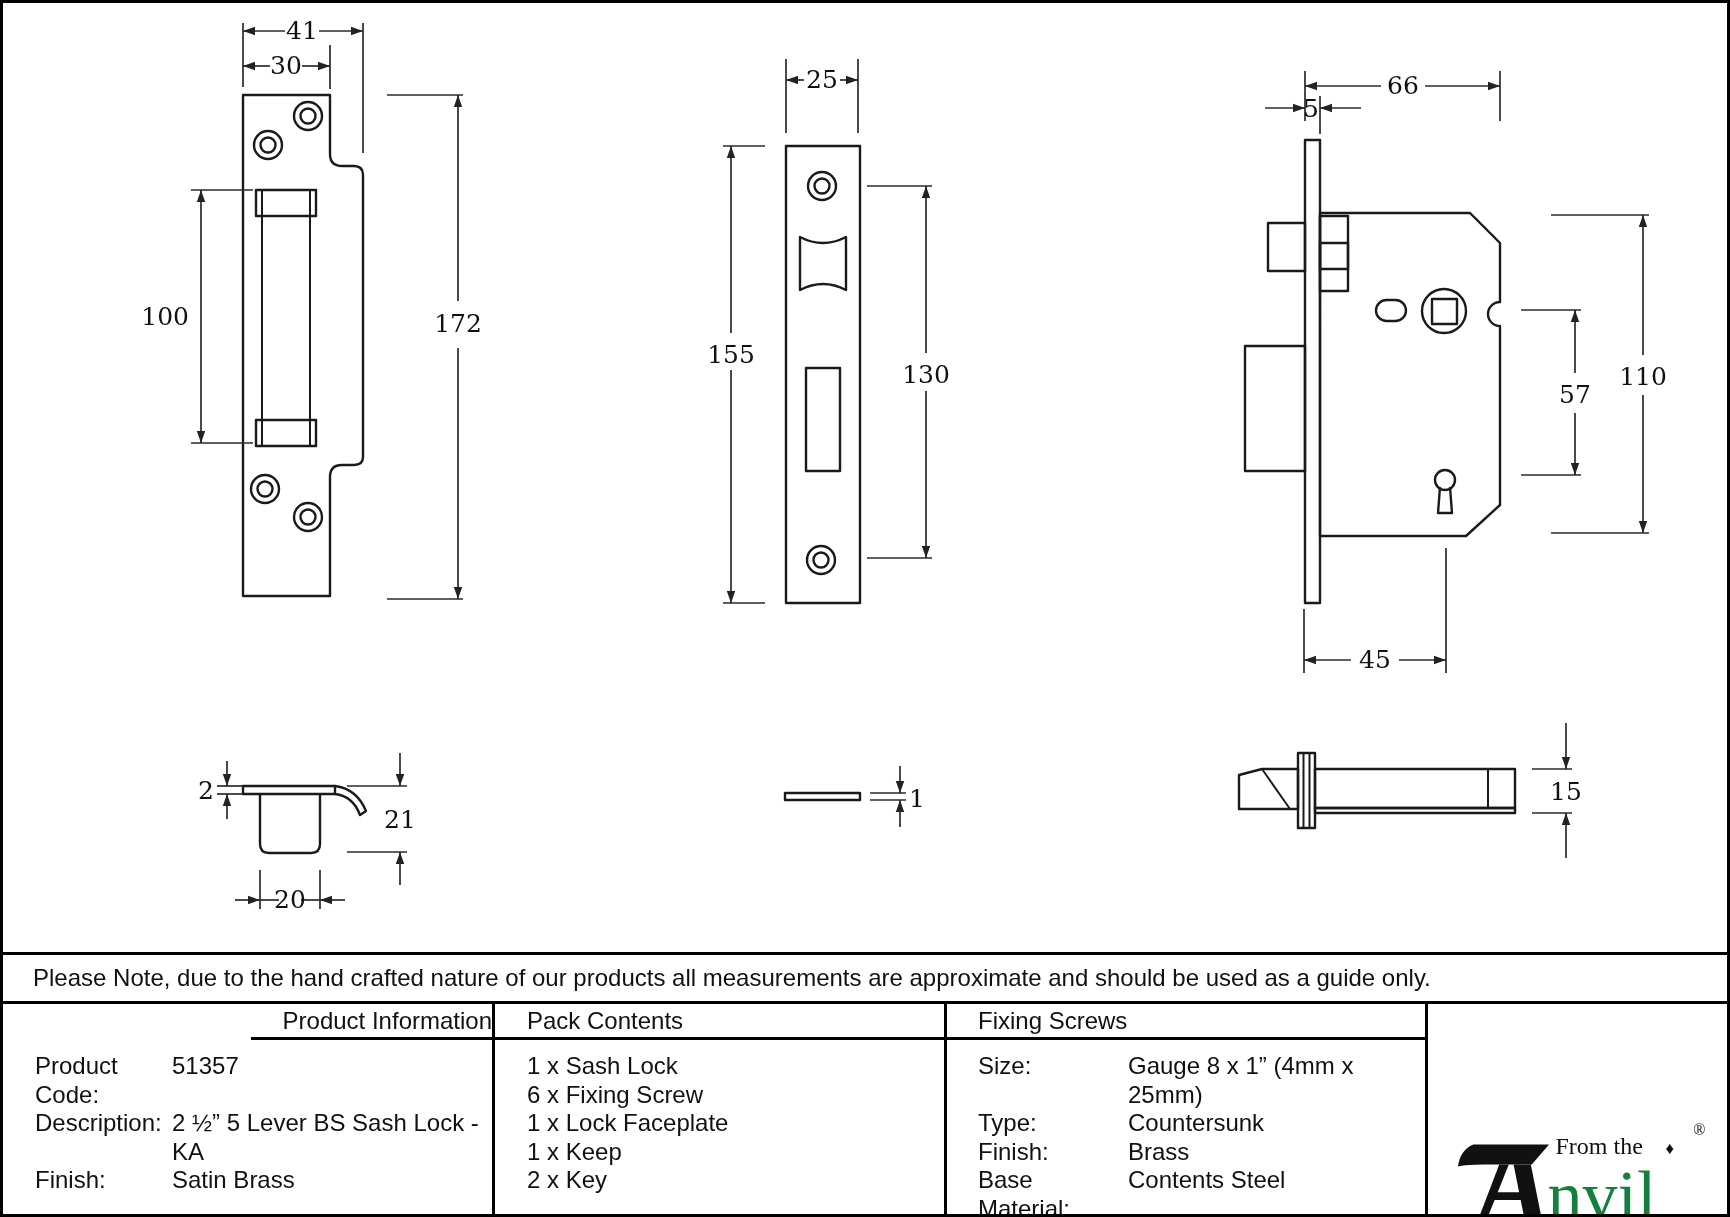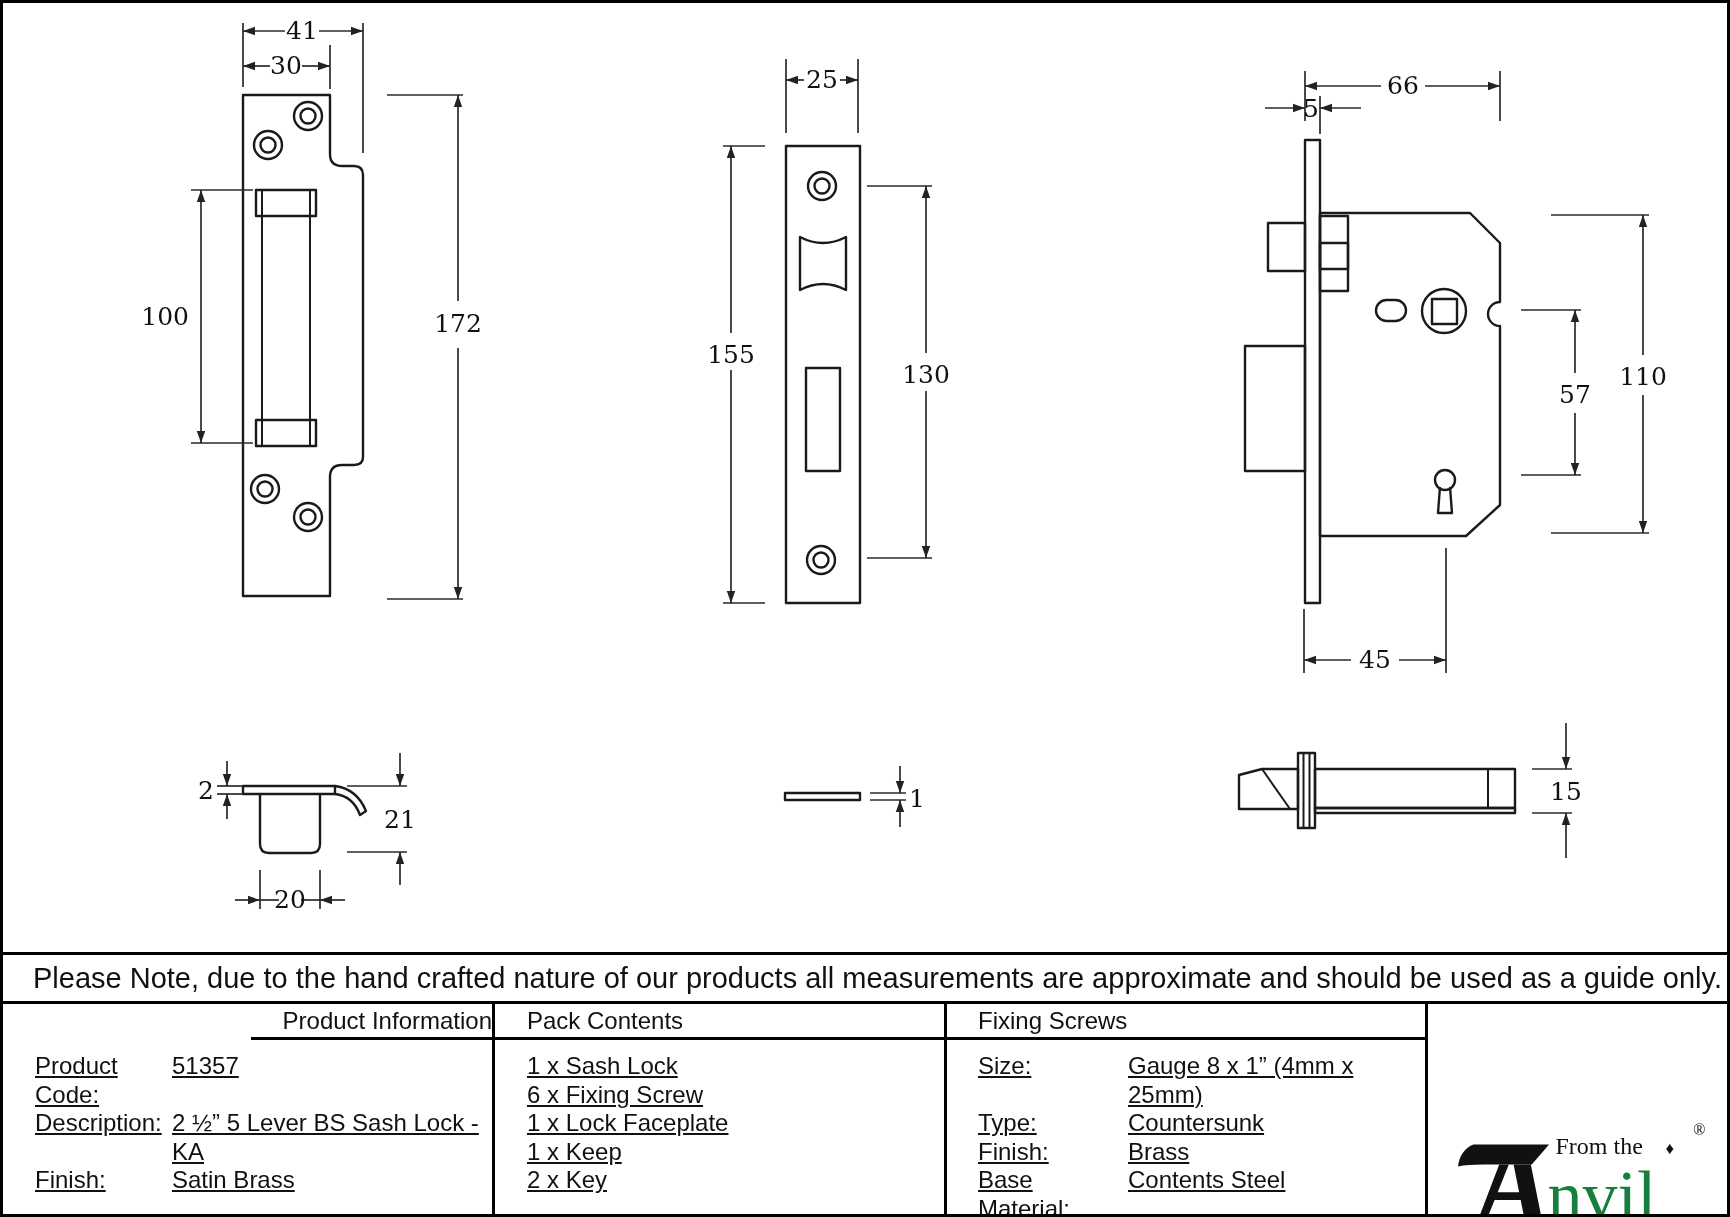--- a/index.html
+++ b/index.html
@@ -8,28 +8,28 @@
          display:flex;flex-direction:column;overflow:hidden;}
   .drawings{width:1724px;height:949px;display:block;flex:none;}
   
   .ln{fill:none;stroke:#1a1a1a;stroke-width:2.4;stroke-linejoin:round;}
   .lnthin{fill:none;stroke:#1a1a1a;stroke-width:2;stroke-linejoin:round;}
   .dim{fill:none;stroke:#2a2a2a;stroke-width:1.7;}
   .dt{font-family:"DejaVu Serif",serif;font-size:25px;fill:#111;text-anchor:middle;}
   .dt.end{text-anchor:end;} .dt.start{text-anchor:start;}
   
   .note-row{height:52px;flex:none;border-top:3px solid #000;border-bottom:3px solid #000;
-            box-sizing:border-box;display:flex;align-items:center;padding-left:30px;font-size:29px;}
+            box-sizing:border-box;display:flex;align-items:center;padding-left:30px;font-size:24px;}
   .cols{flex:1;display:flex;}
   .col{box-sizing:border-box;border-right:3px solid #000;display:flex;flex-direction:column;}
   .col1{width:492px;align-items:flex-end;} .col2{width:452px;} .col3{width:481px;}
   .col4{flex:1;border-right:none;display:flex;align-items:flex-end;justify-content:center;flex-direction:row;}
   .col-header{height:36px;flex:none;border-bottom:3px solid #000;box-sizing:border-box;
               display:flex;align-items:center;font-size:24px;}
-  .col-body{padding-top:12px;font-size:24px;line-height:28.5px;text-decoration:underline;}
+  .col-body{padding-top:12px;font-size:24px;line-height:28.5px;}
   .col1 .col-header,.col1 .col-body{padding-left:32px;}
   .col2 .col-header,.col2 .col-body{padding-left:32px;}
   .col3 .col-header,.col3 .col-body{padding-left:31px;}
   .kv{display:flex;}
   .kv .k{flex:none;}
   .col1 .kv .k{width:137px;}
   .col3 .kv .k{width:150px;}
   
   .logo{position:relative;width:248px;height:96px;}
   .anvil-a{position:absolute;left:0;top:4px;width:100px;height:92px;}

